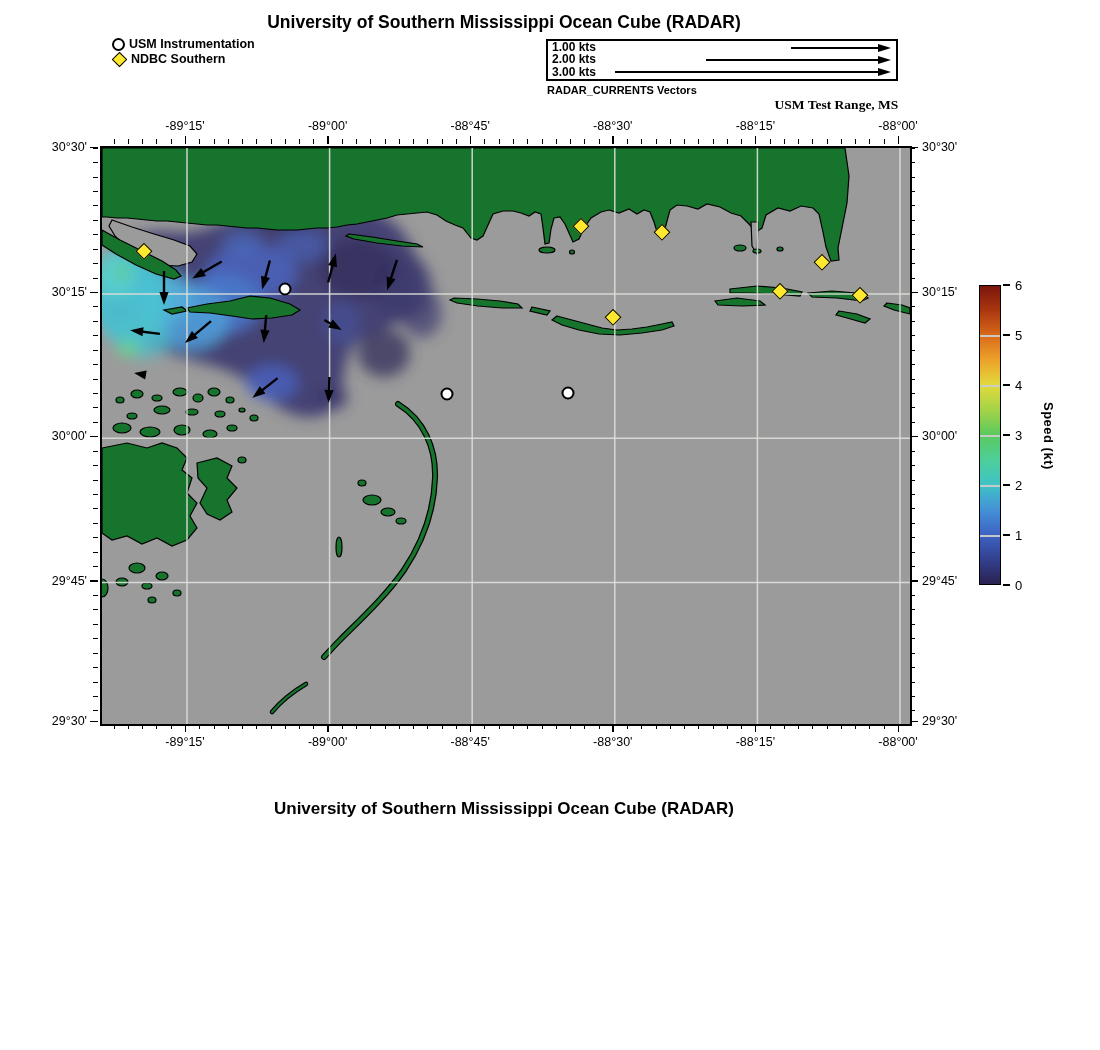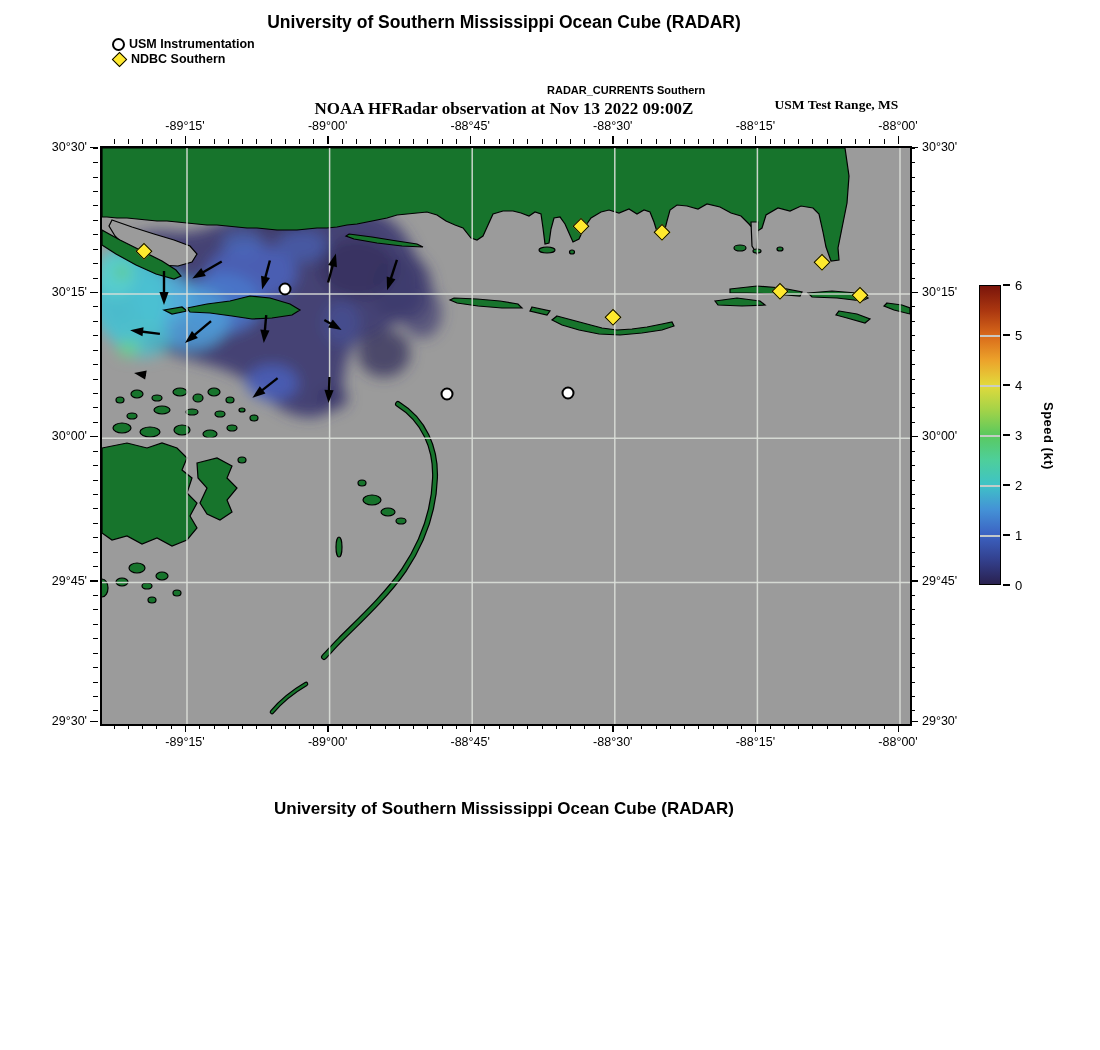--- a/index.html
+++ b/index.html
@@ -59,23 +59,45 @@
     <div class="legend-row">
       <span class="sym-circle"></span>
       <span class="legend-label">USM Instrumentation</span>
     </div>
     <div class="legend-row">
       <span class="sym-diamond"></span>
       <span class="legend-label">NDBC Southern</span>
     </div>
   </div>
 
-  <div class="veccaption">RADAR_CURRENTS Southern</div>
-
-  <div class="subtitle">NOAA HFRadar observation at Nov 13 2022 09:00Z</div>
+  <div class="vecbox" id="vecbox">
+      <div class="vecrow">
+        <span class="veclabel">1.00 kts</span>
+        <span class="vecarea">
+          <span class="vline" style="width: calc(35% - 13px);"></span>
+          <span class="vhead"></span>
+        </span>
+      </div>
+      <div class="vecrow">
+        <span class="veclabel">2.00 kts</span>
+        <span class="vecarea">
+          <span class="vline" style="width: calc(65% - 13px);"></span>
+          <span class="vhead"></span>
+        </span>
+      </div>
+      <div class="vecrow">
+        <span class="veclabel">3.00 kts</span>
+        <span class="vecarea">
+          <span class="vline" style="width: calc(97% - 13px);"></span>
+          <span class="vhead"></span>
+        </span>
+      </div>
+    </div>
+  <div class="veccaption">RADAR_CURRENTS Vectors</div>
+
   <div class="rangelabel">USM Test Range, MS</div>
 
   <div class="map" id="map">
 
     <svg id="landsvg" width="808" height="576" viewBox="0 0 808 576">
       <defs>
         <filter id="blur7" x="-30%" y="-30%" width="160%" height="160%">
           <feGaussianBlur stdDeviation="7"></feGaussianBlur>
         </filter>
       </defs>

